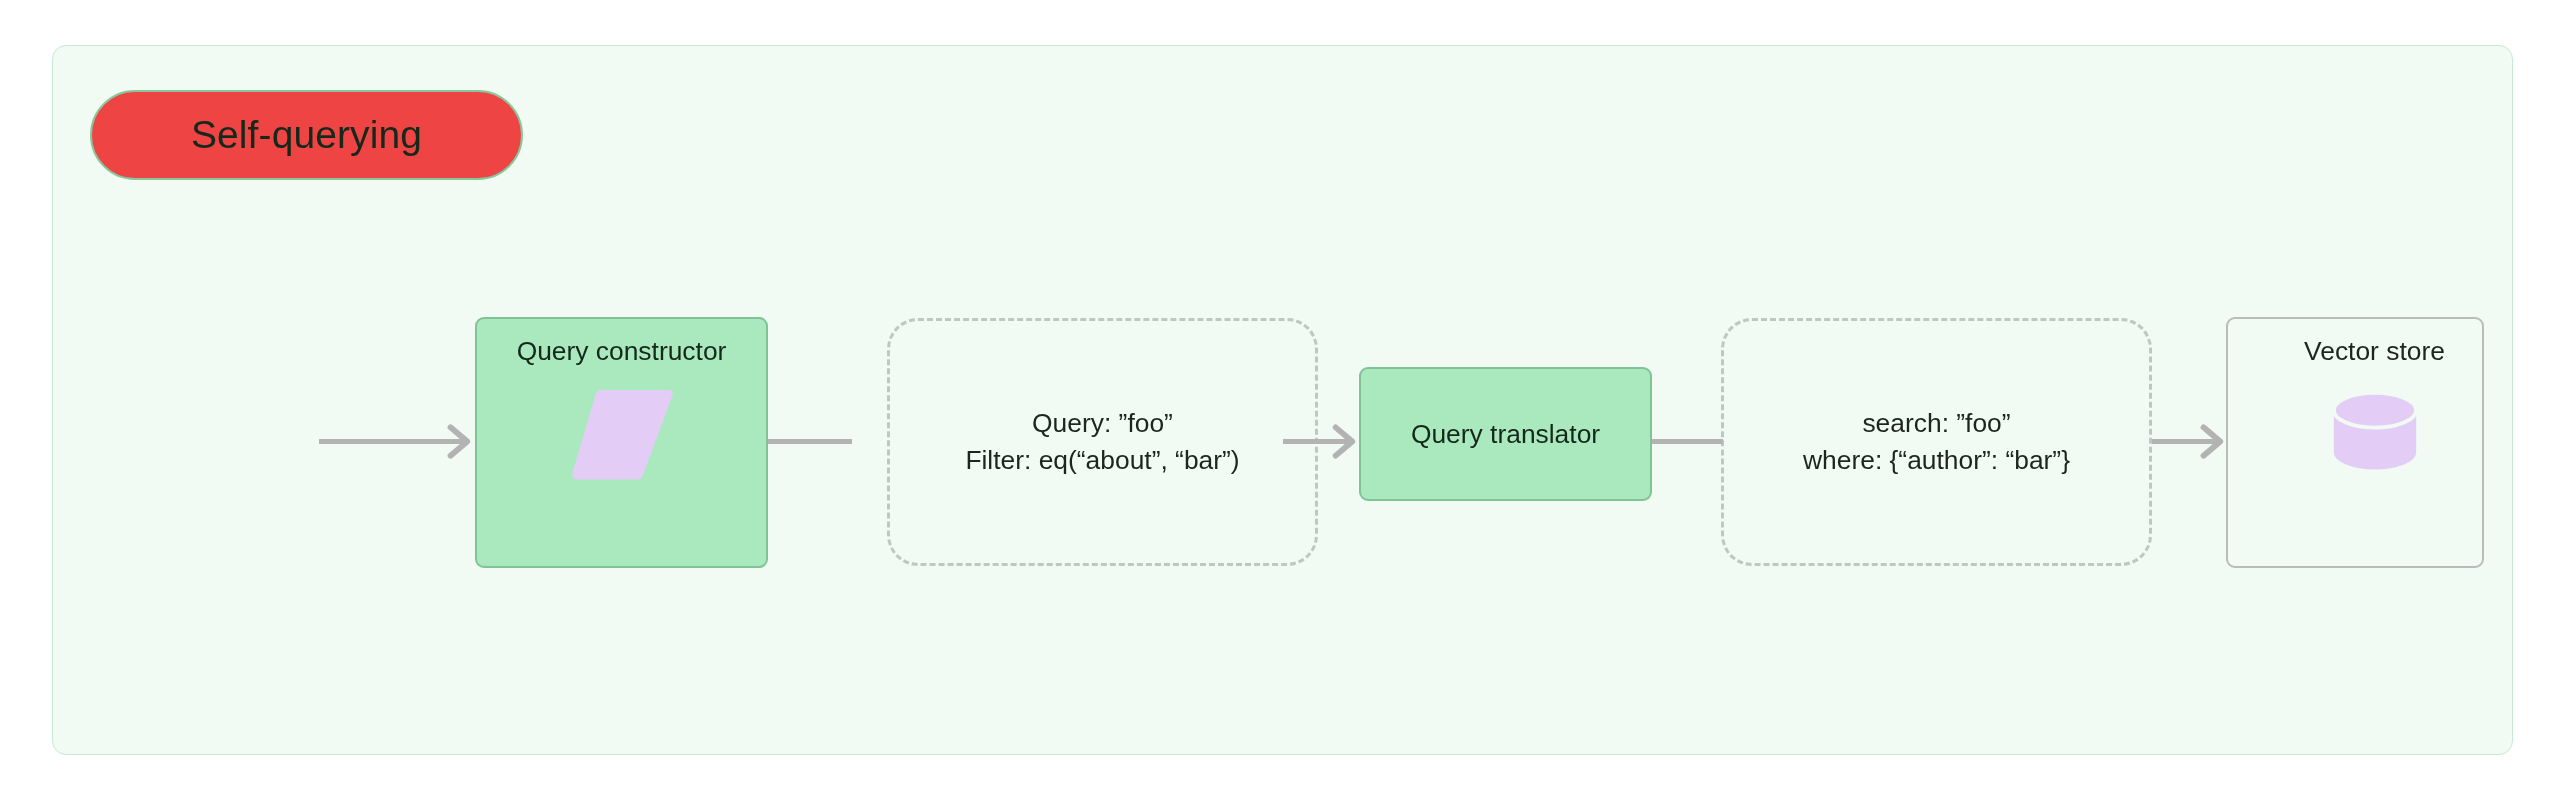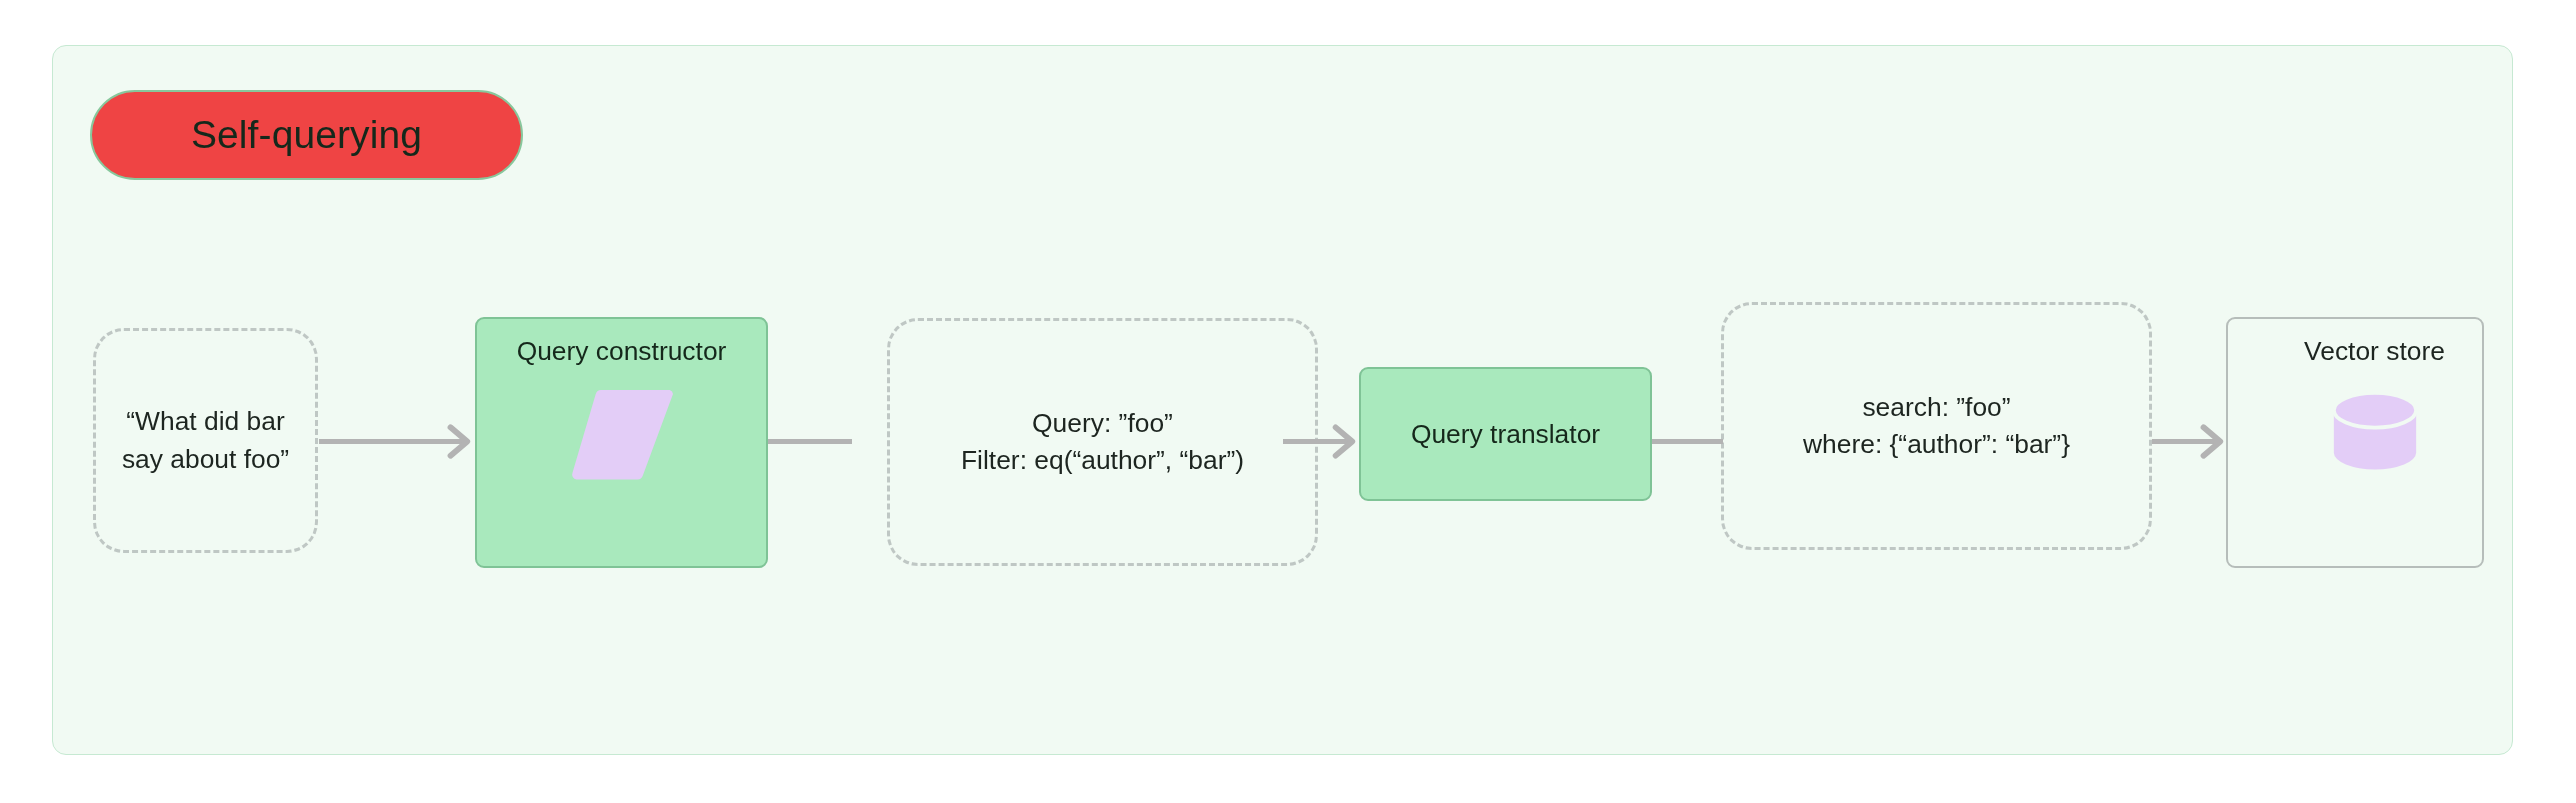--- a/index.html
+++ b/index.html
@@ -135,44 +135,40 @@
 <body>
 
 <div class="canvas">
 
   <div class="subgraph"></div>
 
   <div class="title-pill">
     <span class="label">Self-querying</span>
   </div>
 
-  <div class="node dashed" style="left:93px; top:328px; width:225px; height:225px;">
-    <div class="text">“What did bar</div>
-    <div class="text">say about foo”</div>
-  </div>
 
   <div class="node process stacked" style="left:475px; top:317px; width:293px; height:251px;">
     <div class="text">Query constructor</div>
     <span class="llm-glyph">
       <svg viewBox="0 0 160 150" width="103" height="97" aria-hidden="true">
         <path d="M 48 6 L 155 6 A 7 7 0 0 1 160 12 L 113 139 A 9 9 0 0 1 105 145 L 10 145 A 8 8 0 0 1 4 134 L 40 12 A 9 9 0 0 1 48 6 Z" fill="#e3cdf7"></path>
       </svg>
     </span>
   </div>
 
   <div class="node dashed" style="left:887px; top:318px; width:431px; height:248px;">
     <div class="text">Query: ”foo”</div>
-    <div class="text">Filter: eq(“author”, “bar”)</div>
+    <div class="text">Filter: eq(“about”, “bar”)</div>
   </div>
 
   <div class="node process" style="left:1359px; top:367px; width:293px; height:134px;">
     <div class="text">Query translator</div>
   </div>
 
-  <div class="node dashed" style="left:1721px; top:302px; width:431px; height:248px;">
+  <div class="node dashed" style="left:1721px; top:318px; width:431px; height:248px;">
     <div class="text">search: ”foo”</div>
     <div class="text">where: {“author”: “bar”}</div>
   </div>
 
   <div class="node store stacked" style="left:2226px; top:317px; width:258px; height:251px;padding-left:39px;">
     <div class="text">Vector store</div>
     <span class="db-glyph">
       <svg viewBox="0 0 136 140" width="88" height="90" aria-hidden="true">
         <path d="M 4 44 L 4 110 A 64 26 0 0 0 132 110 L 132 44 Z" fill="#e3cdf7"></path>
         <ellipse cx="68" cy="44" rx="64" ry="27" fill="#e3cdf7" stroke="#f1faf3" stroke-width="6"></ellipse>

